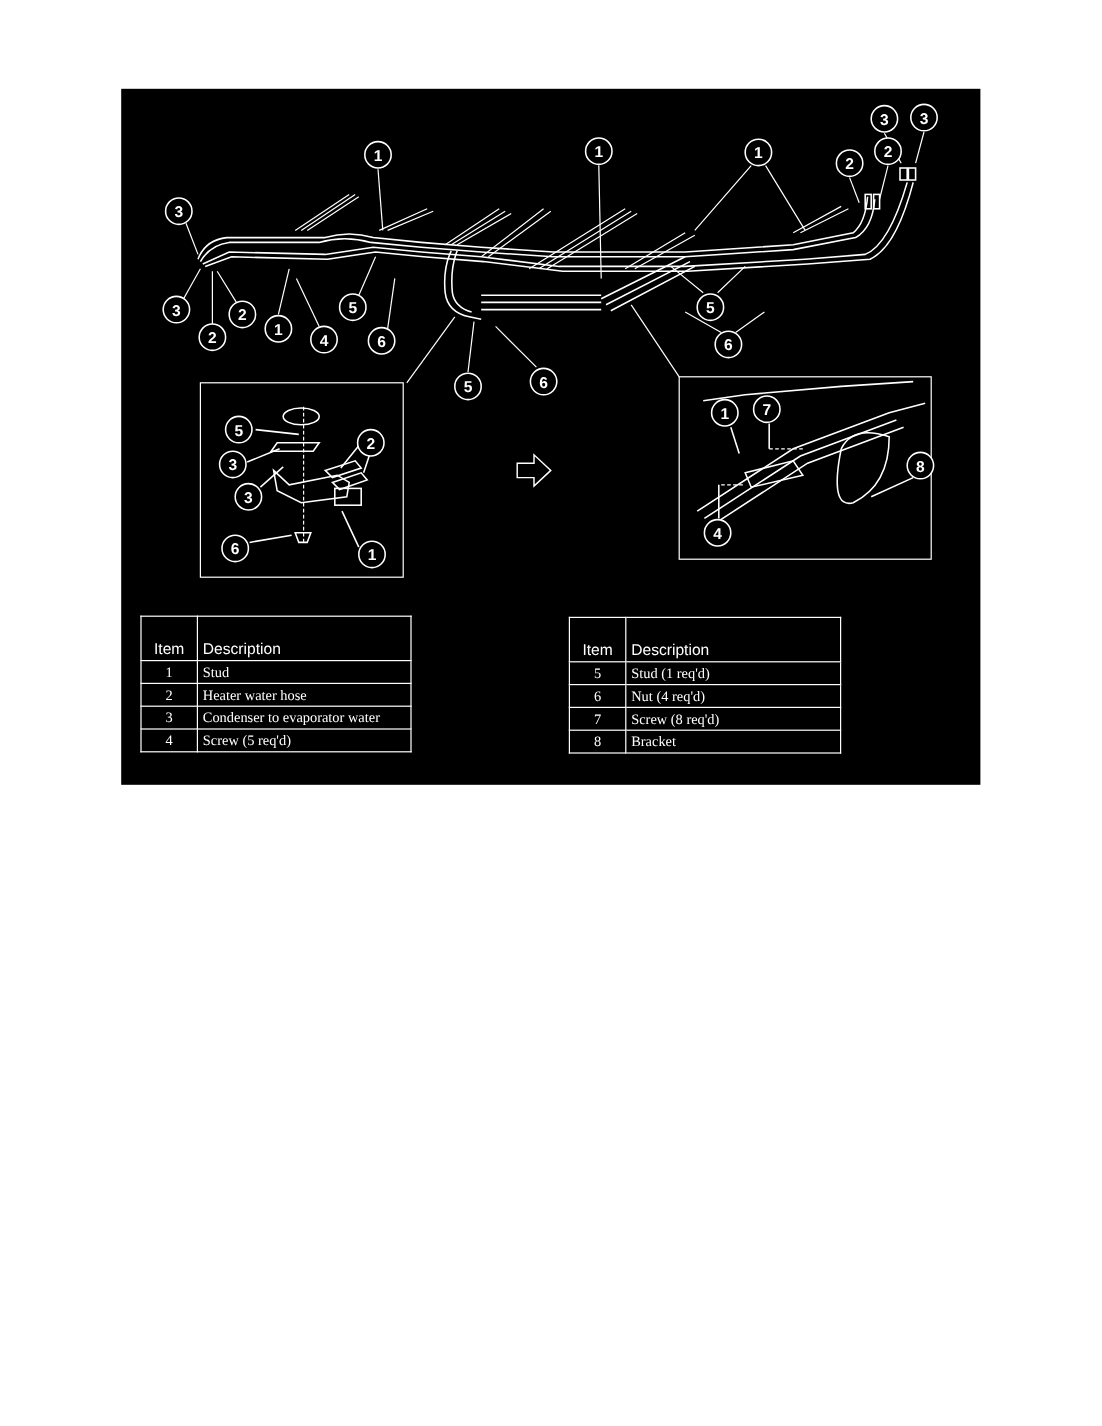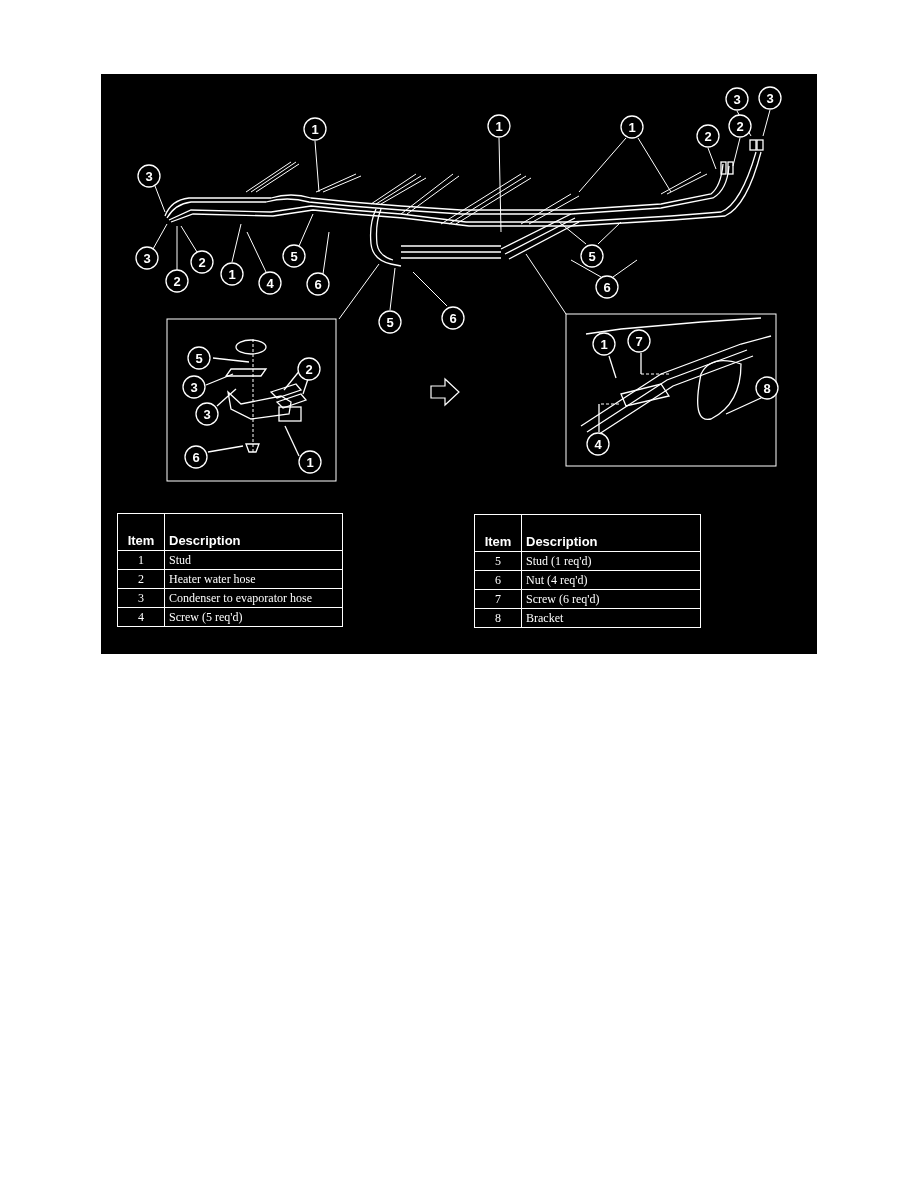--- a/index.html
+++ b/index.html
@@ -3,21 +3,21 @@
 <meta charset="utf-8">
 <style>
   html, body { margin:0; padding:0; background:#ffffff; }
   body { width:918px; height:1188px; position:relative; overflow:hidden; font-family:"Liberation Serif", serif; }
   .panel { position:absolute; left:101px; top:74px; width:716px; height:580px; background:#000; }
   .panel svg { position:absolute; left:0; top:0; }
   .callout-text { font-family:"Liberation Sans", sans-serif; font-weight:bold; font-size:13px; fill:#fff; }
   .code { position:absolute; left:733px; top:478px; color:#fff; font-family:"Liberation Sans", sans-serif; font-weight:bold; font-size:11px; }
   table.legend { position:absolute; border-collapse:collapse; color:#fff; }
   table.legend td, table.legend th { border:1px solid #fff; padding:0 4px; height:18px; font-size:12px; }
-  table.legend th { height:34px; vertical-align:bottom; text-align:left; font-family:"Liberation Sans", sans-serif; font-weight:bold; font-size:13px; padding-bottom:2px; }
+  table.legend th { height:34px; vertical-align:bottom; text-align:left; font-family:"Liberation Sans", sans-serif; font-weight:normal; font-size:13px; padding-bottom:2px; }
   table.legend th.item-h { text-align:center; width:38px; }
   table.legend td.num { text-align:center; }
   #legend-left { left:117px; top:513px; width:226px; }
   #legend-right { left:474px; top:514px; width:227px; }
 </style>
 </head>
 <body>
 
 <div class="panel">
   <svg width="716" height="580" viewBox="0 0 716 580" fill="none" stroke="#fff" stroke-width="1.3">
@@ -240,21 +240,21 @@
     <tr>
         <td class="num">1</td>
         <td>Stud</td>
       </tr>
     <tr>
         <td class="num">2</td>
         <td>Heater water hose</td>
       </tr>
     <tr>
         <td class="num">3</td>
-        <td>Condenser to evaporator hose</td>
+        <td>Condenser to evaporator water</td>
       </tr>
     <tr>
         <td class="num">4</td>
         <td>Screw (5 req'd)</td>
       </tr>
   </tbody>
 </table>
 
 <table class="legend" id="legend-right">
   <thead>
@@ -267,20 +267,20 @@
     <tr>
         <td class="num">5</td>
         <td>Stud (1 req'd)</td>
       </tr>
     <tr>
         <td class="num">6</td>
         <td>Nut (4 req'd)</td>
       </tr>
     <tr>
         <td class="num">7</td>
-        <td>Screw (6 req'd)</td>
+        <td>Screw (8 req'd)</td>
       </tr>
     <tr>
         <td class="num">8</td>
         <td>Bracket</td>
       </tr>
   </tbody>
 </table>
 
 </body></html>

